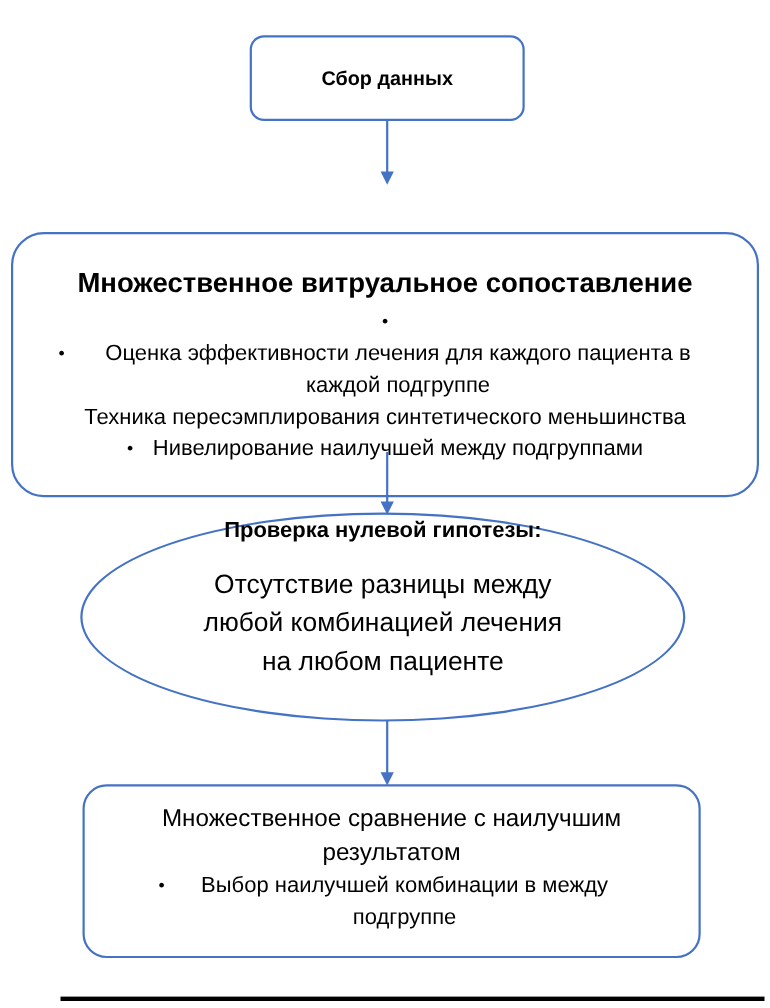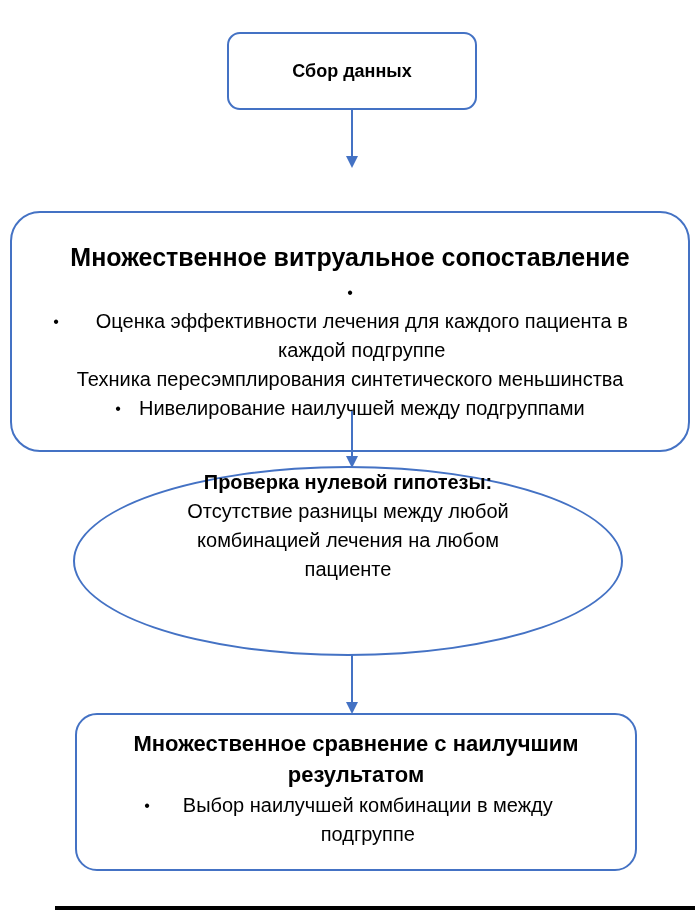--- a/index.html
+++ b/index.html
@@ -49,30 +49,30 @@
     margin-bottom: 4px;
   }
   
   .ellipse {
     left: 73px; top: 466px;
     width: 550px; height: 190px;
     border-radius: 50%;
     justify-content: flex-start;
   }
   .ellipse .title { font-size: 20px; font-weight: bold; line-height: 1.45; }
-  .ellipse .body { font-size: 20px; line-height: 1.45; max-width: 345px; }
+  .ellipse .body { font-size: 24px; line-height: 1.45; max-width: 345px; margin-top: 18px; }
   
   .bottom-box {
     left: 75px; top: 713px;
     width: 562px; height: 158px;
     border-radius: 22px;
     padding-top: 14px;
   }
   .bottom-box .title {
-    font-size: 22px; font-weight: bold;
+    font-size: 22px; font-weight: normal;
     line-height: 1.4;
     max-width: 480px;
   }
   
   .lines { width: 100%; }
   .line {
     display: flex;
     justify-content: center;
     align-items: flex-start;
     gap: 18px;

